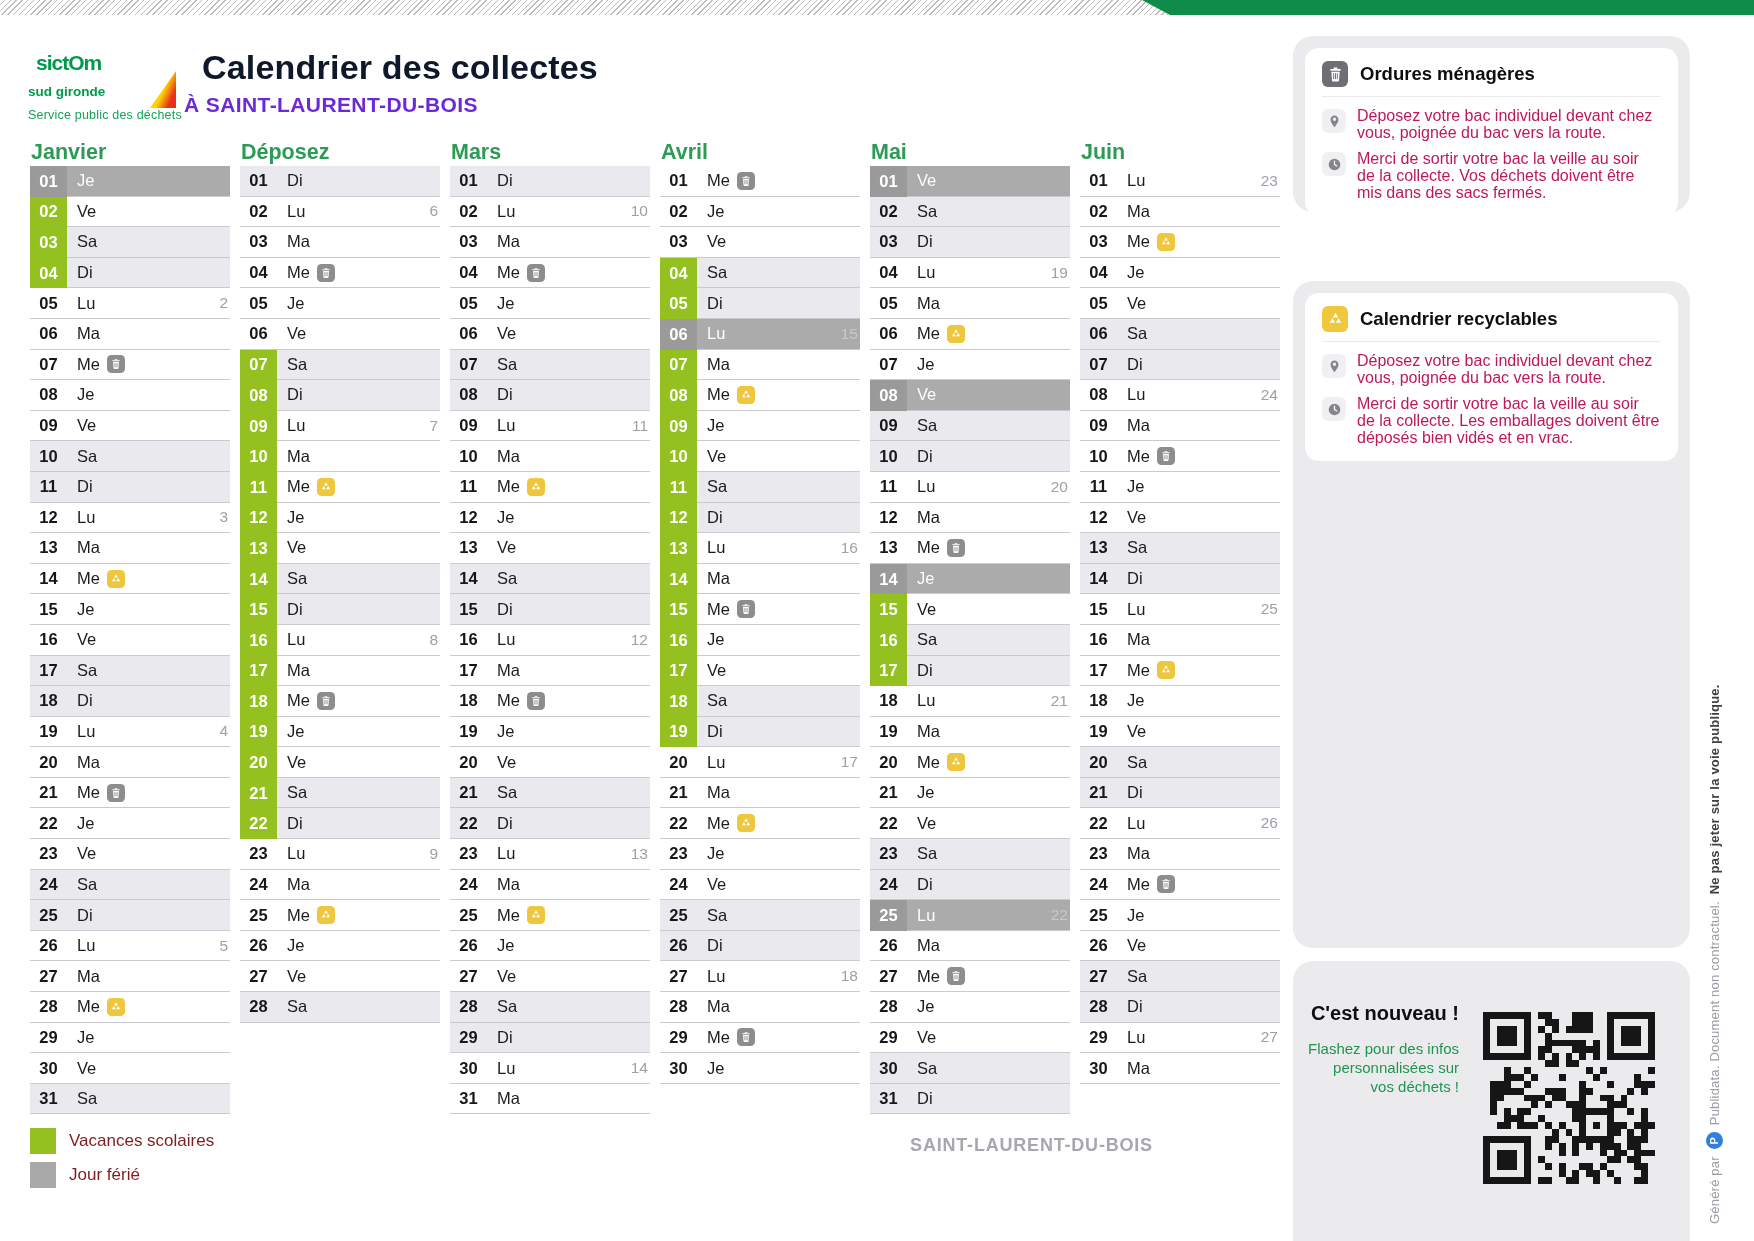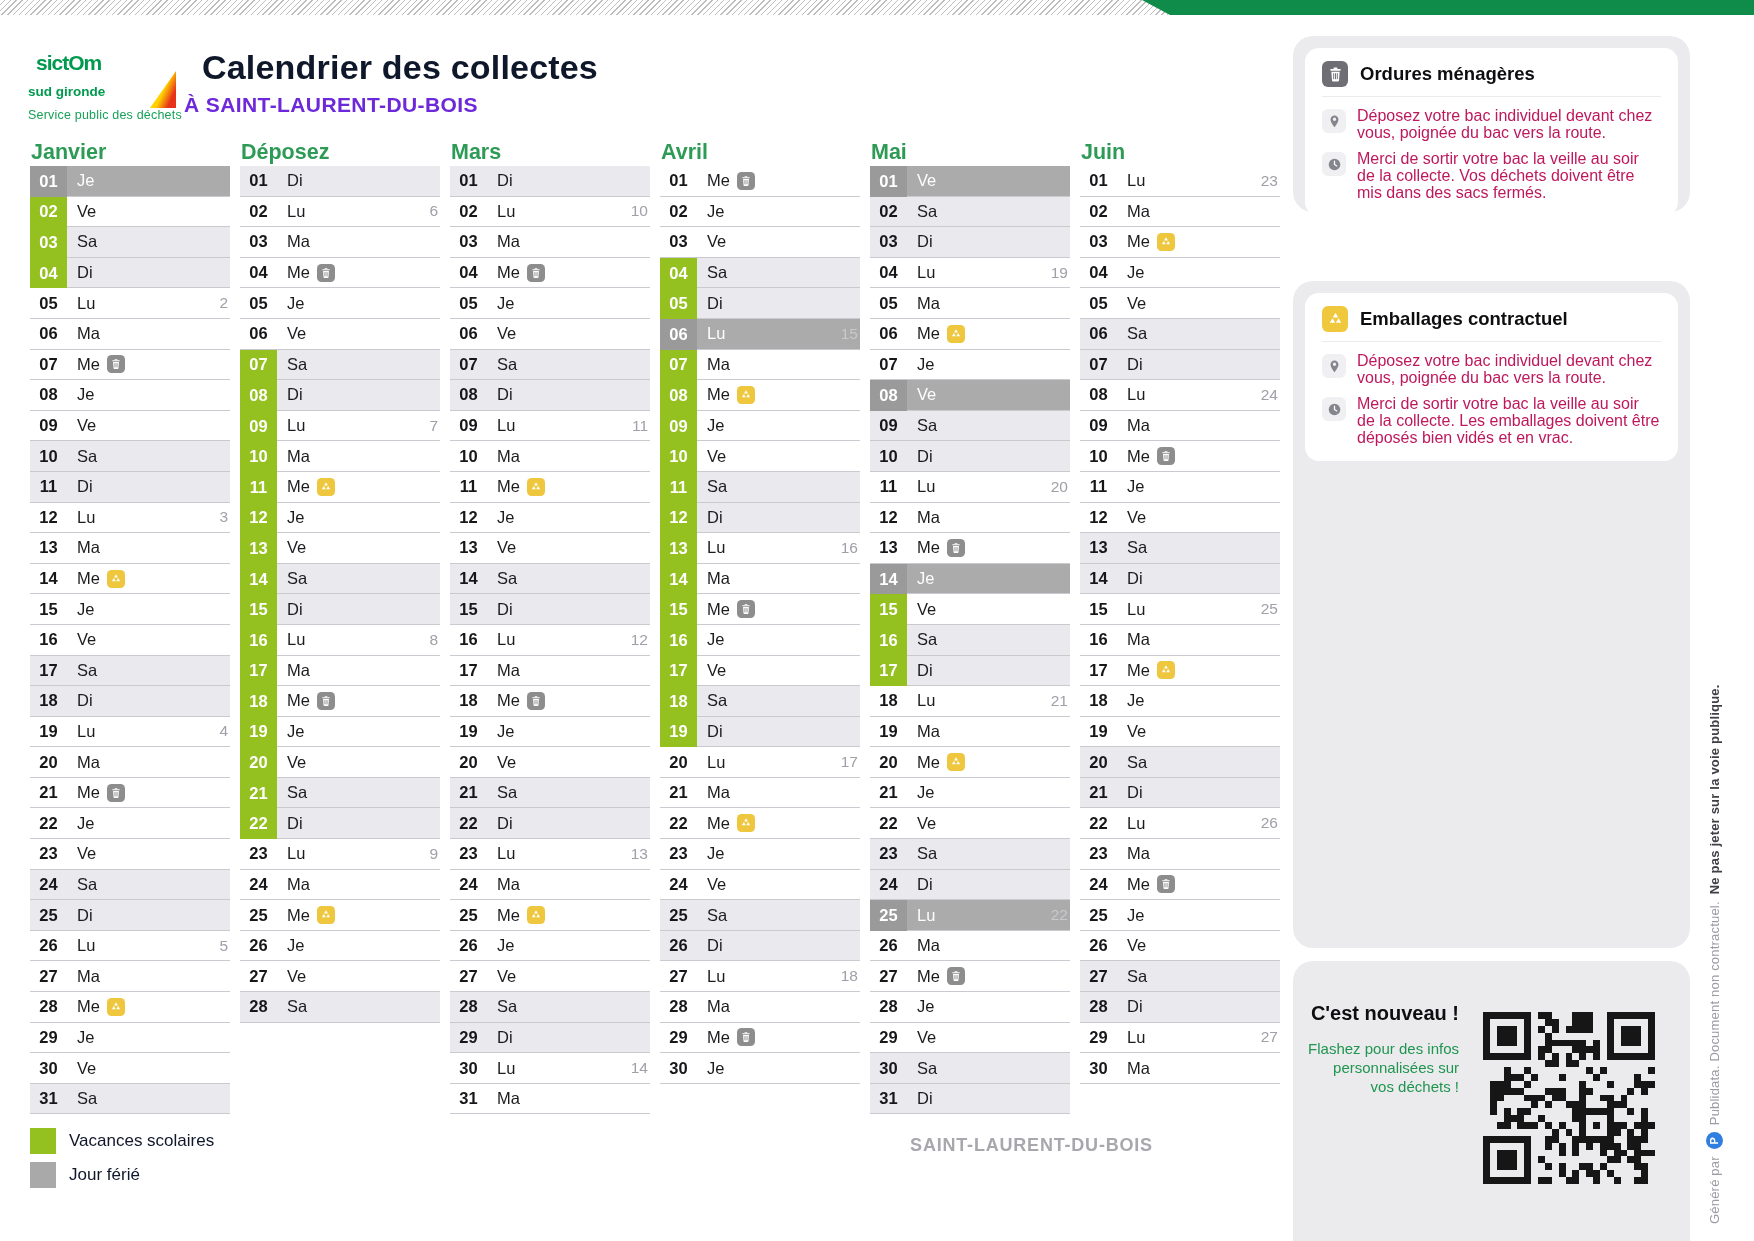--- a/index.html
+++ b/index.html
@@ -43,21 +43,21 @@
   .cicon svg{width:12px;height:12px;display:block}
   .wk{margin-left:auto;padding-right:2px;font-size:15.5px;color:#9fa0a8}
   .ferie .wk{color:#c9c9cd}
 
   
   .legend{position:absolute;left:30px;top:1128px}
   .legend-row{display:flex;align-items:center;gap:13px;margin-bottom:8px}
   .legend-swatch{width:26px;height:26px;flex:0 0 auto}
   .lg-green{background:#94c11f}
   .lg-gray{background:#a9a9a9}
-  .legend-label{font-size:17px;color:#0f172a}
+  .legend-label{font-size:17px;color:#7f1d1d}
   .city{position:absolute;left:780px;top:1135px;width:503px;text-align:center;
     font-size:18px;font-weight:700;color:#a7a7ad;letter-spacing:.8px}
 
   
   .spanel{position:absolute;left:1293px;width:397px;background:#ebebee;border-radius:20px}
   .sp1{top:36px;height:176px}
   .sp2{top:281px;height:667px}
   .sp3{top:961px;height:316px}
   .card{margin:12px;background:#fff;border-radius:14px;padding:13px 17px 15px}
   .card-head{display:flex;align-items:center;gap:12px;padding-bottom:9px;border-bottom:1px solid #ebebee;margin-bottom:10px}
@@ -1487,21 +1487,21 @@
     <div class="card-head">
       <span class="hicon recycle">
             <svg viewBox="0 0 24 24">
               <g fill="#fff">
                 <path d="M12 2.6l3.8 6.6H8.2z"></path>
                 <path d="M12 2.6l3.8 6.6H8.2z" transform="rotate(120 12 12)"></path>
                 <path d="M12 2.6l3.8 6.6H8.2z" transform="rotate(240 12 12)"></path>
               </g>
             </svg>
           </span>
-      <h3 class="card-title">Emballages contractuel</h3>
+      <h3 class="card-title">Calendrier recyclables</h3>
     </div>
     <div class="card-items">
           <div class="card-item">
     <span class="iicon">
               <svg viewBox="0 0 24 24">
                 <path fill="#85858d" d="M12 3.4c-3.1 0-5.6 2.5-5.6 5.6 0 4.2 5.6 11 5.6 11s5.6-6.8 5.6-11c0-3.1-2.5-5.6-5.6-5.6zm0 7.9a2.4 2.4 0 1 1 0-4.8 2.4 2.4 0 0 1 0 4.8z"></path>
               </svg>
             </span>
     <p class="itext">Déposez votre bac individuel devant chez vous, poignée du bac vers la route.</p>
   </div>

